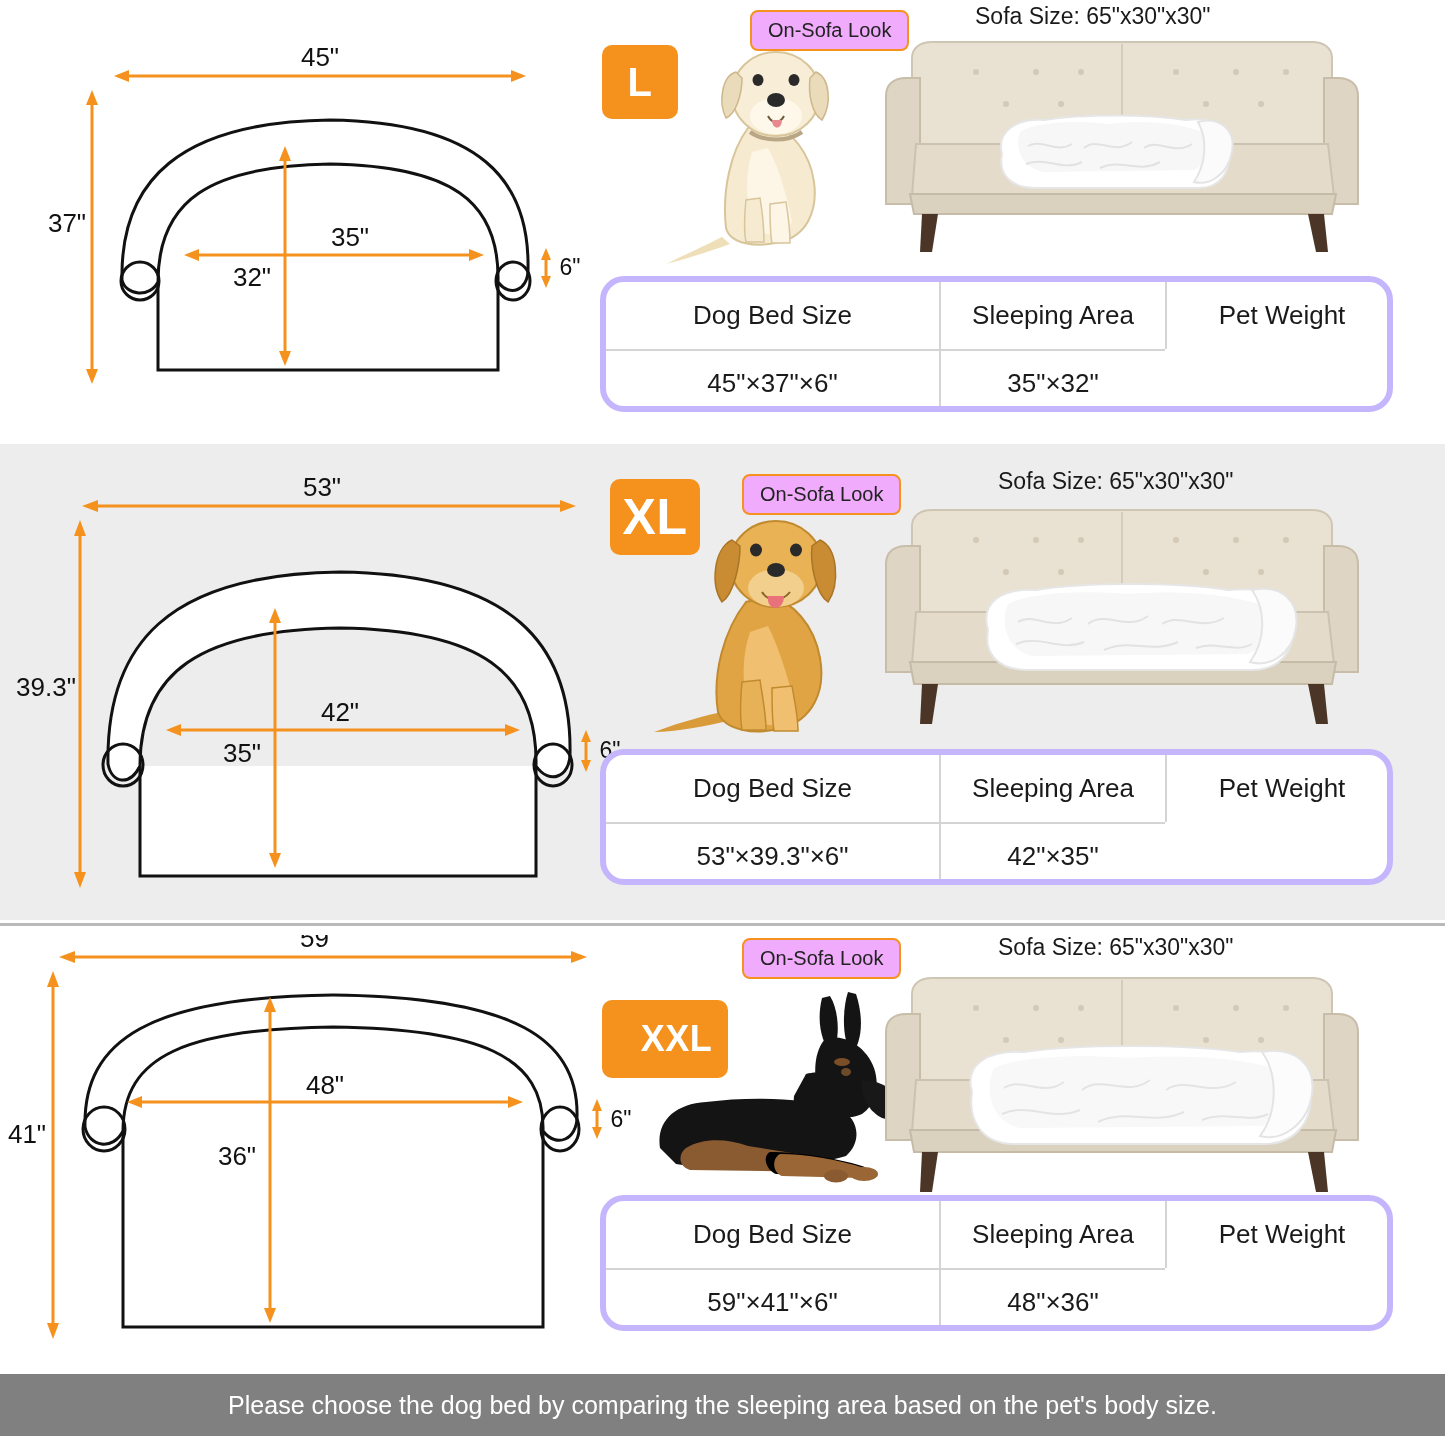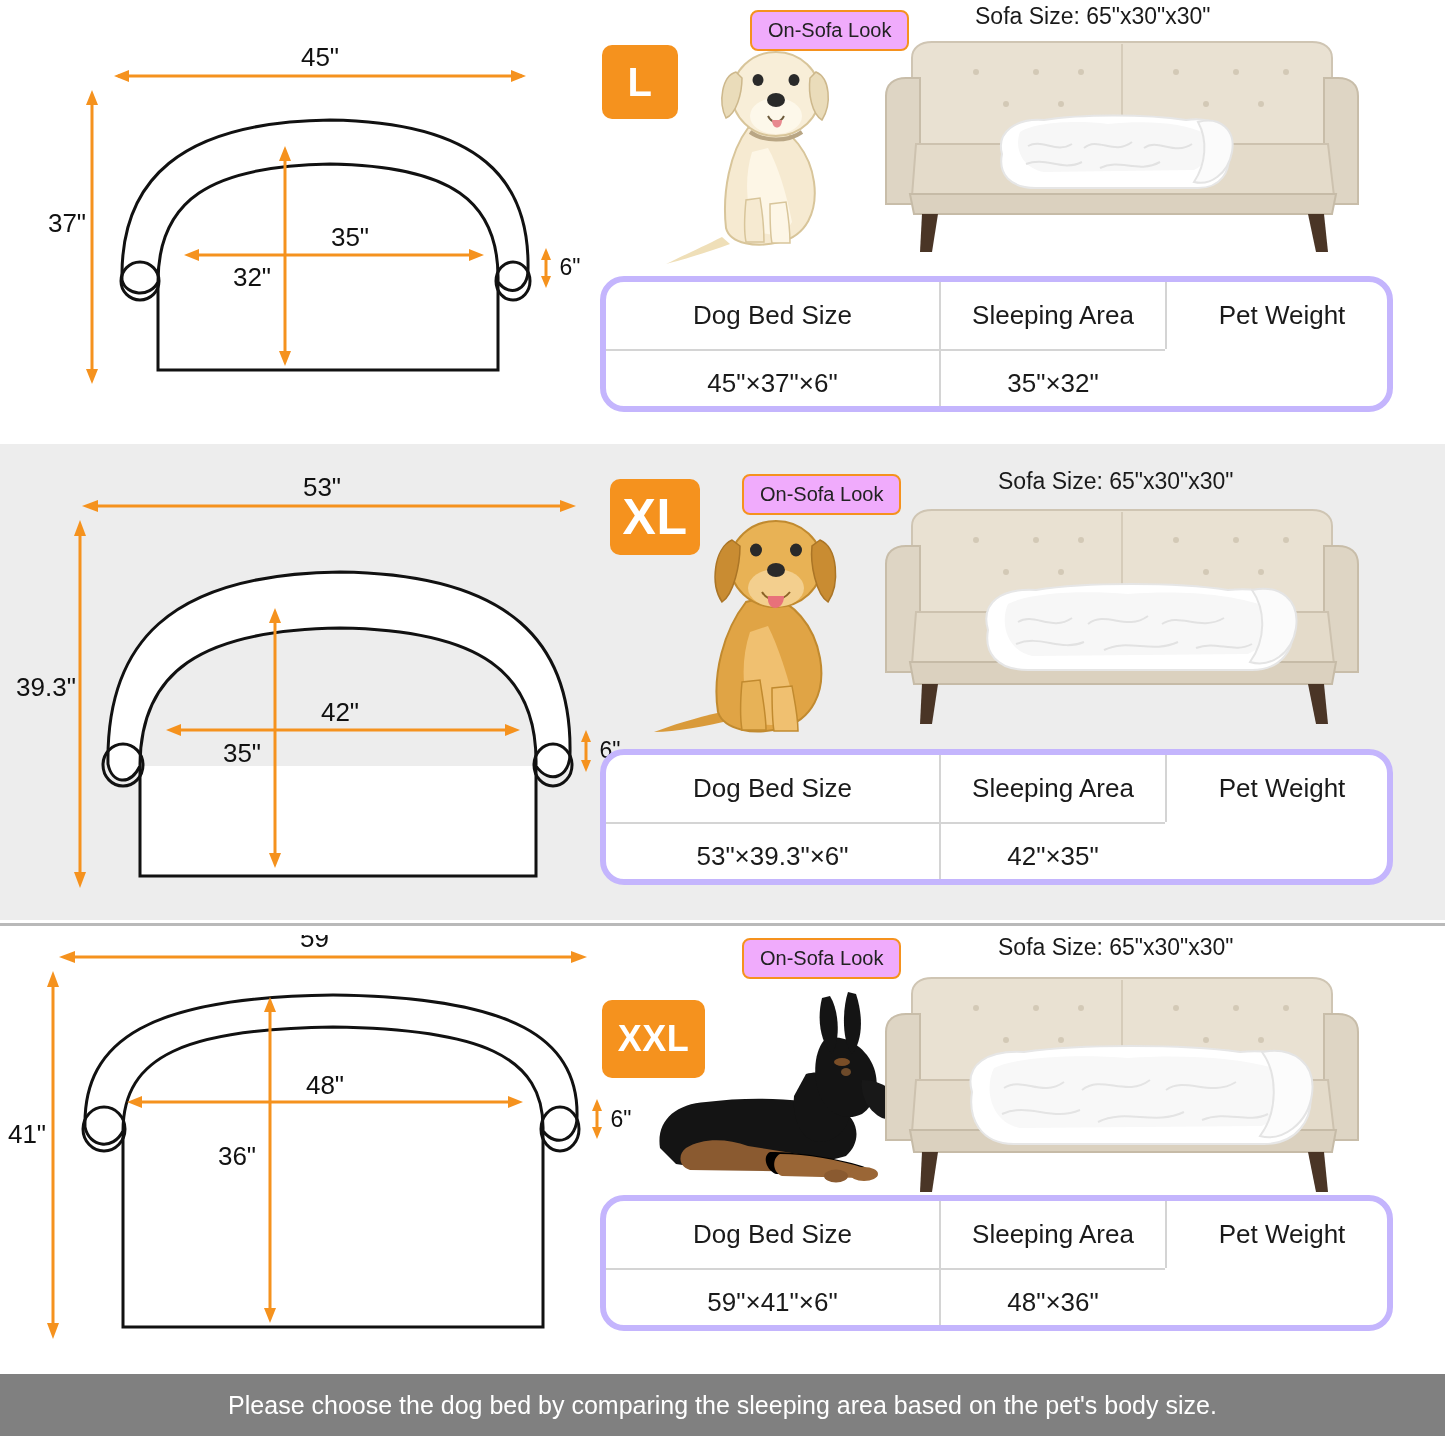--- a/index.html
+++ b/index.html
@@ -437,21 +437,21 @@
         <polygon points="265,388 259,373 271,373" fill="#f5921e"></polygon>
         <text x="232" y="230" font-size="26" fill="#111" text-anchor="middle">36"</text>
 
         <line x1="592" y1="170" x2="592" y2="198" stroke="#f5921e" stroke-width="3"></line>
         <polygon points="592,164 587,176 597,176" fill="#f5921e"></polygon>
         <polygon points="592,204 587,192 597,192" fill="#f5921e"></polygon>
         <text x="616" y="192" font-size="23" fill="#111" text-anchor="middle">6"</text>
       </svg>
     </div>
 
-    <div class="size-badge" style="left:602px;top:80px;width:103px;height:78px;font-size:36px;">
+    <div class="size-badge" style="left:602px;top:80px;width:103px;height:78px;font-size:36px;padding-left:23px;">
       <span>XXL</span>
     </div>
 
     <div class="pill" style="left:742px;top:18px;">
       <span>On-Sofa Look</span>
     </div>
 
     <div class="sofa-size" style="left:998px;top:14px;">
       <span>Sofa Size: 65"x30"x30"</span>
     </div>

